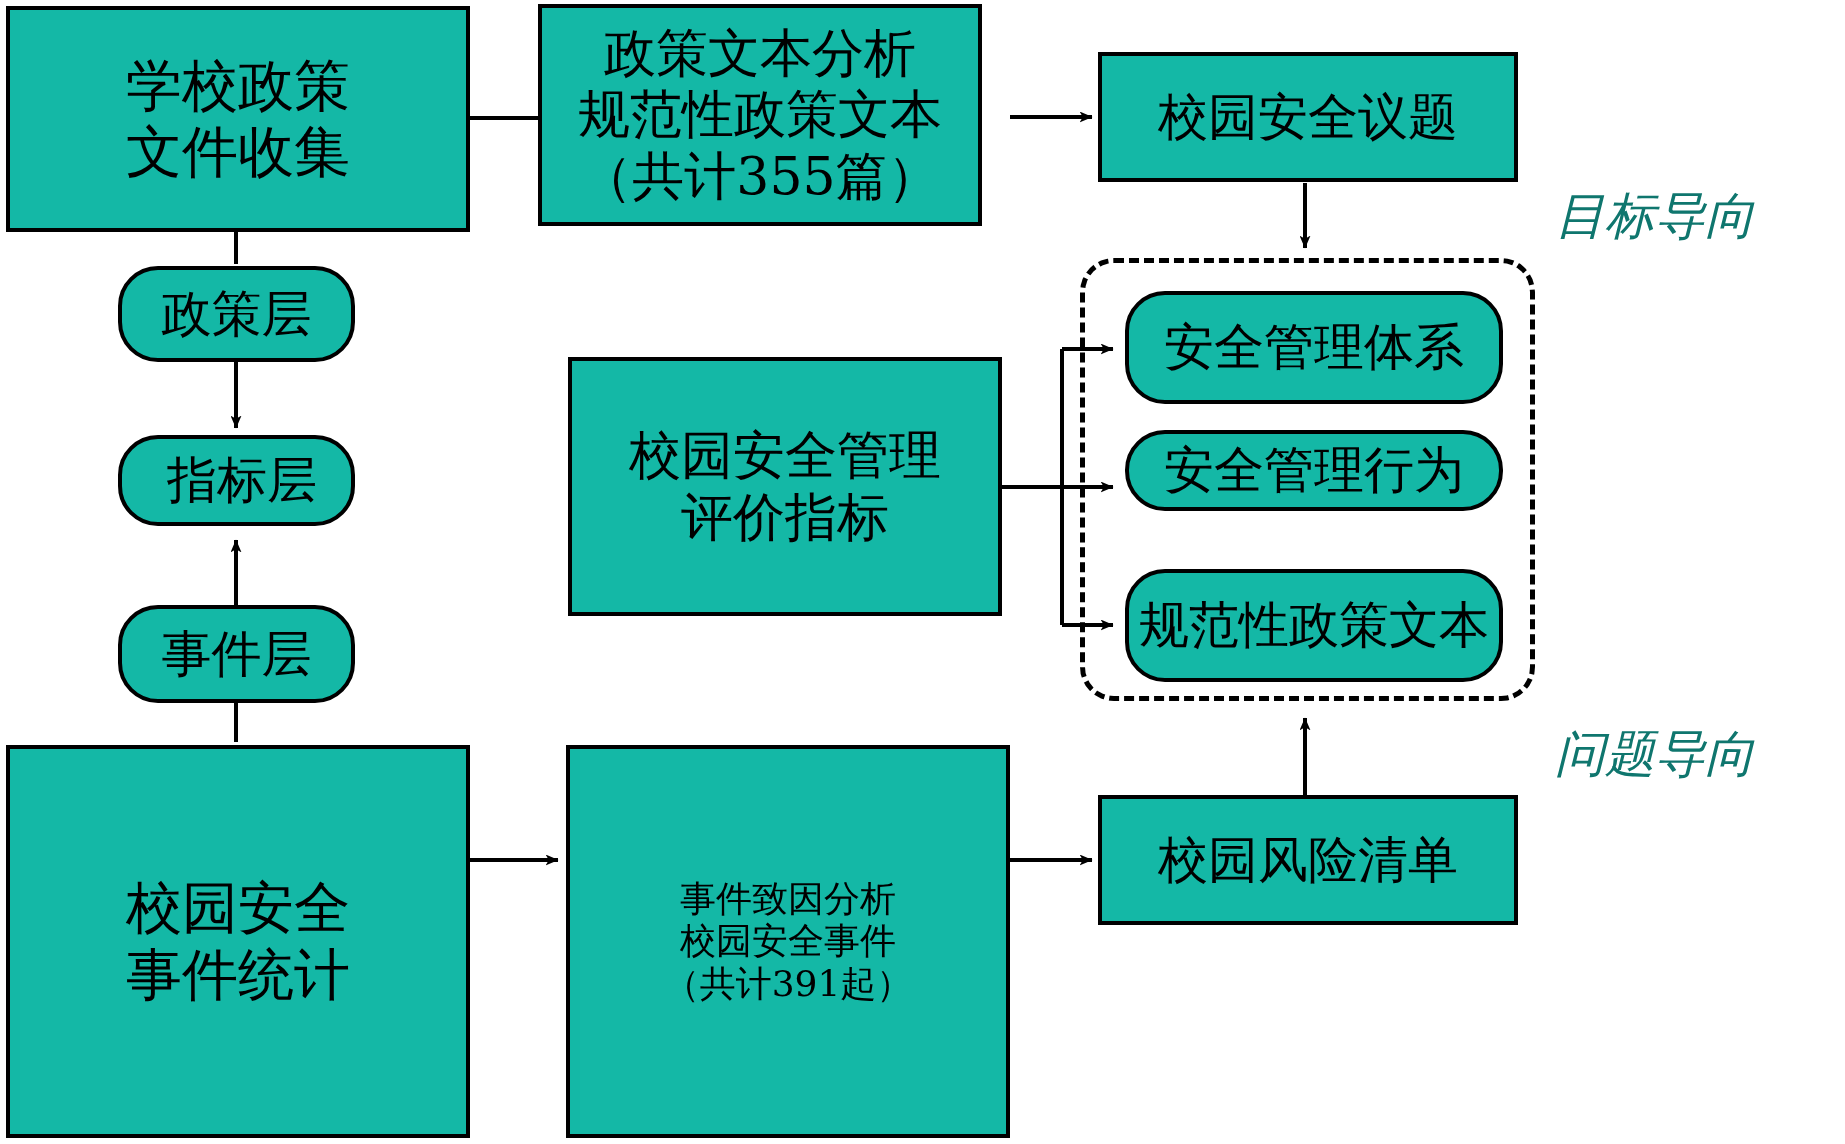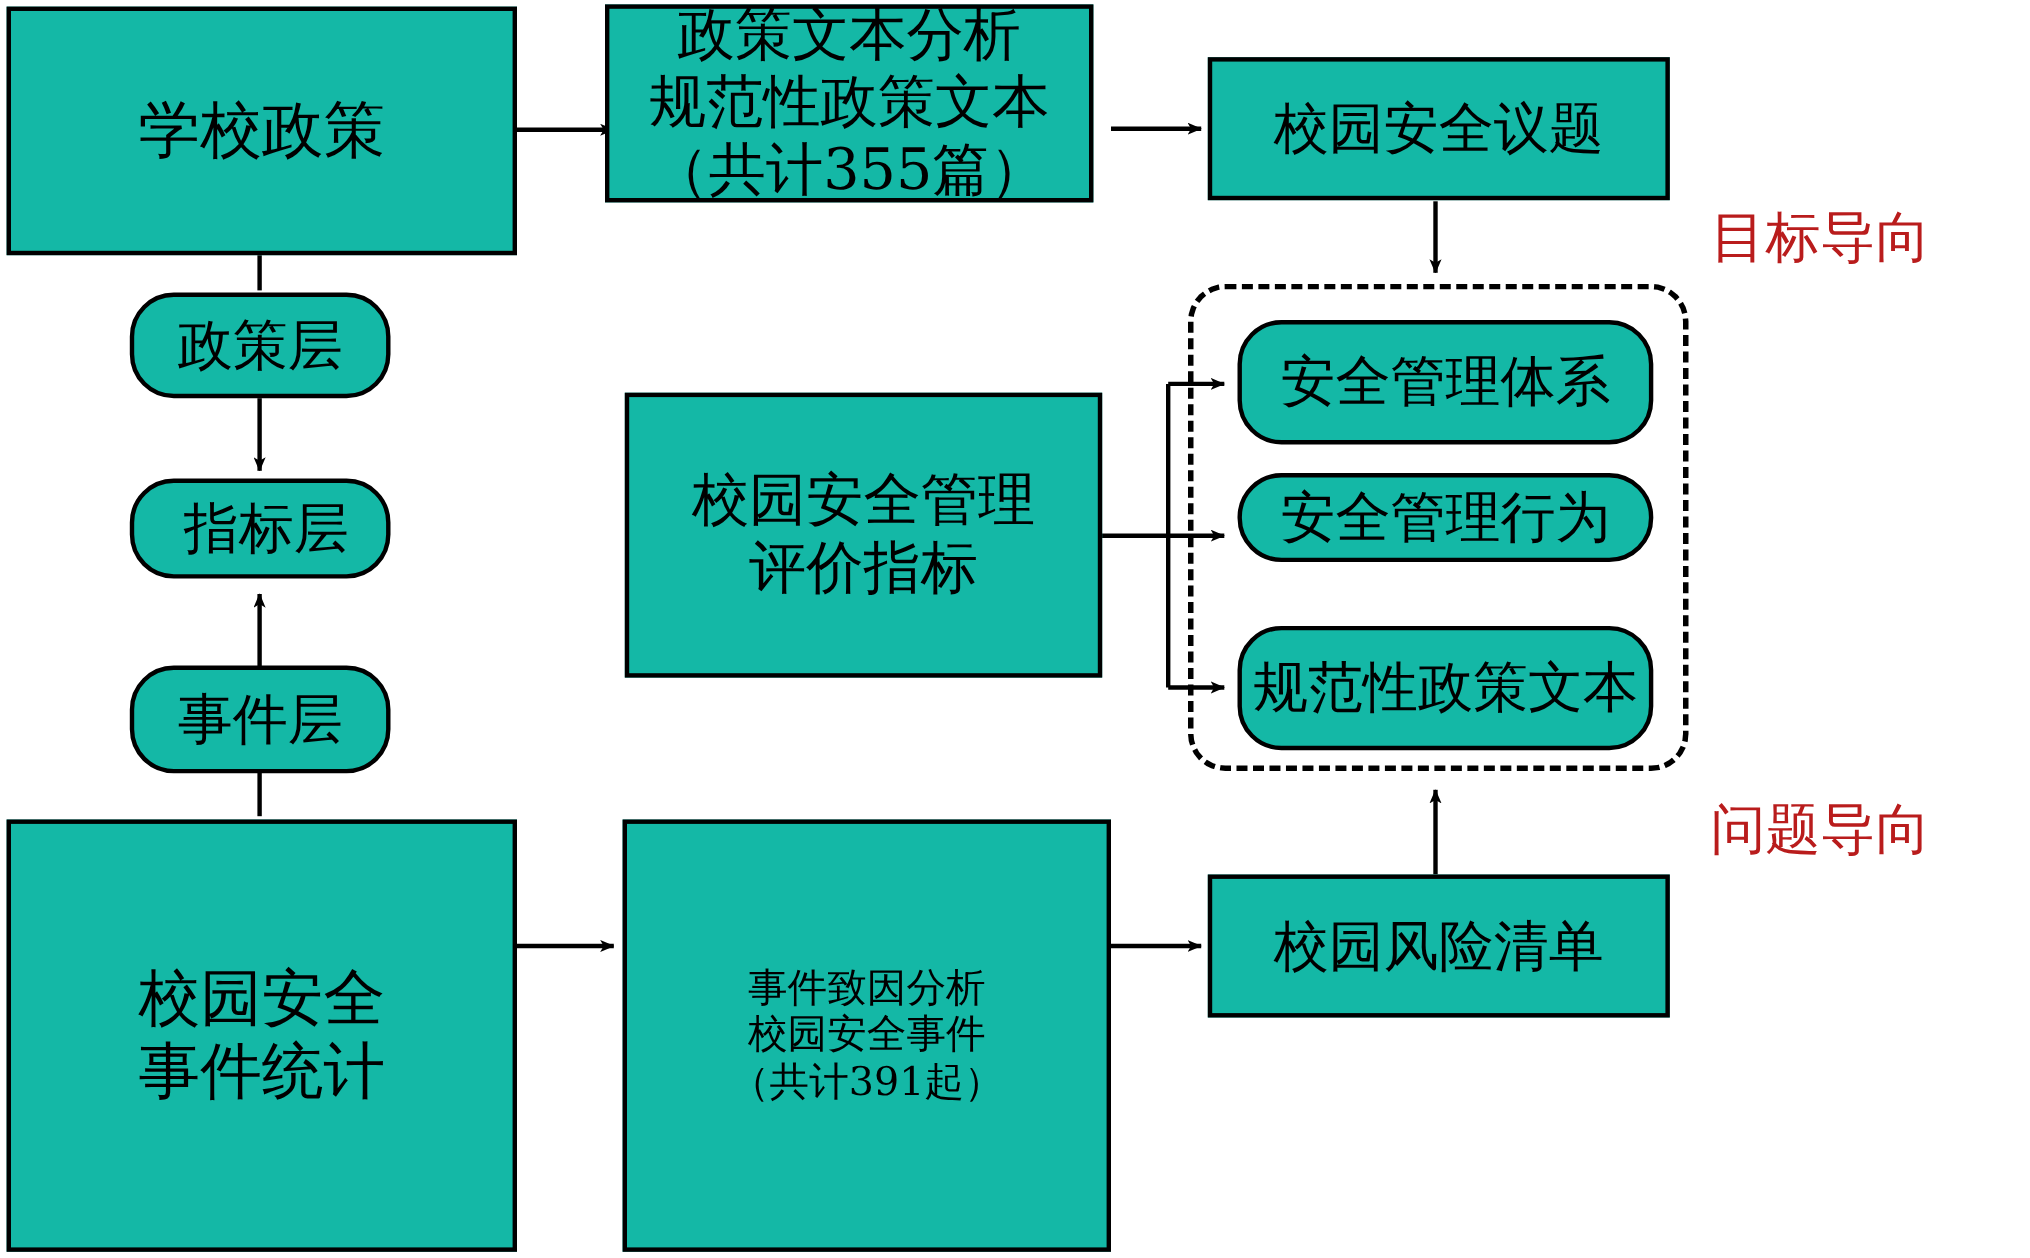--- a/index.html
+++ b/index.html
@@ -35,23 +35,24 @@
   .dashed-group {
     position: absolute;
     box-sizing: border-box;
     border: 5px dashed #000000;
     border-radius: 34px;
     background: transparent;
     z-index: 1;
   }
   .label {
     position: absolute;
-    color: #b91c1c;
+    color: #0f766e;
     white-space: nowrap;
     z-index: 4;
+    font-style: italic;
   }
   svg.wires {
     position: absolute;
     left: 0;
     top: 0;
     width: 1845px;
     height: 1144px;
     z-index: 2;
     pointer-events: none;
   }
@@ -114,23 +115,24 @@
 
     <g>
       <line x1="1305" y1="795" x2="1305" y2="718" stroke="#000" stroke-width="4" marker-end="url(#arrow)"></line>
     </g>
   </svg>
 
   <div class="dashed-group" style="left:1080px; top:258px; width:455px; height:443px;"></div>
 
   <div class="node rect" style="left:6px; top:6px; width:464px; height:226px; font-size:56px;">
     <span class="ln">学校政策</span>
+    <span class="ln">文件收集</span>
   </div>
 
-  <div class="node rect" style="left:550px; top:4px; width:444px; height:180px; font-size:52px;">
+  <div class="node rect" style="left:538px; top:4px; width:444px; height:222px; font-size:52px;">
     <span class="ln">政策文本分析</span>
     <span class="ln">规范性政策文本</span>
     <span class="ln">（共计355篇）</span>
   </div>
 
   <div class="node rect" style="left:1098px; top:52px; width:420px; height:130px; font-size:50px;">
     <span class="ln">校园安全议题</span>
   </div>
 
   <div class="node round" style="left:118px; top:266px; width:237px; height:96px; font-size:50px;">

